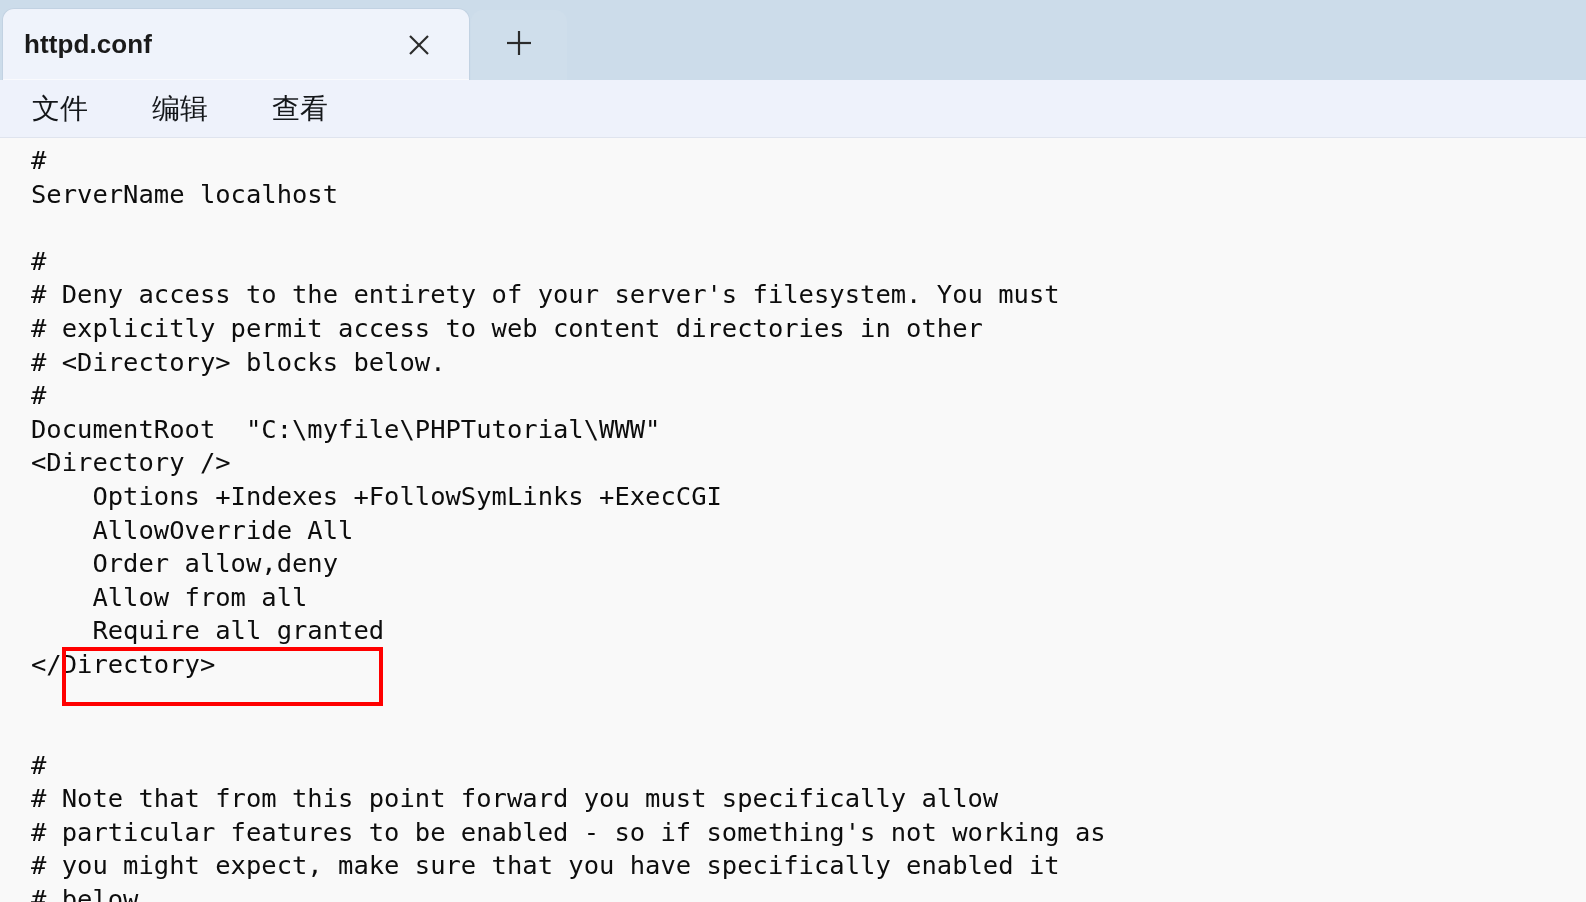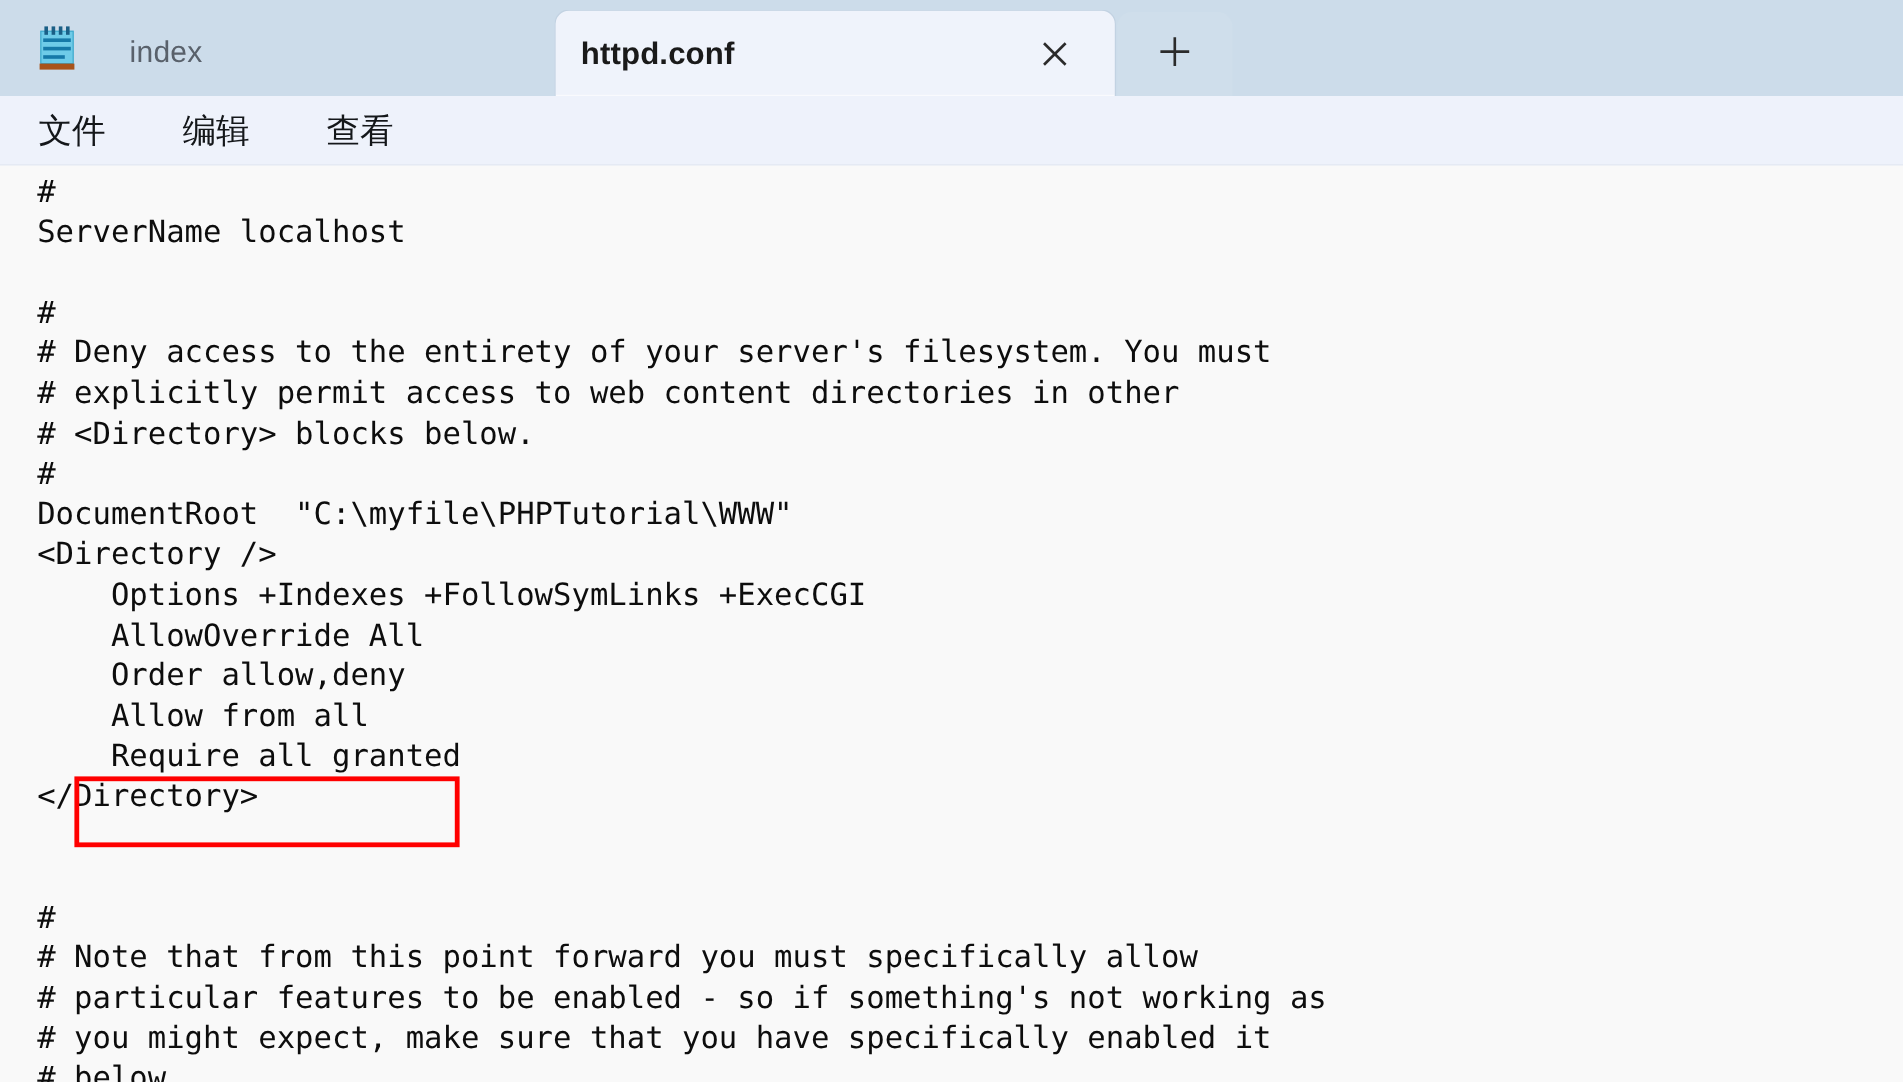--- a/index.html
+++ b/index.html
@@ -153,23 +153,20 @@
       <rect x="5" y="19" width="23" height="3" fill="#1679a8"></rect>
       <rect x="5" y="26" width="18" height="3" fill="#1679a8"></rect>
       <rect x="6" y="2" width="3" height="7" fill="#1a5f86"></rect>
       <rect x="12" y="2" width="3" height="7" fill="#1a5f86"></rect>
       <rect x="18" y="2" width="3" height="7" fill="#1a5f86"></rect>
       <rect x="24" y="2" width="3" height="7" fill="#1a5f86"></rect>
       <rect x="2" y="33" width="29" height="5" fill="#a8531a"></rect>
     </svg>
   </span>
 
-  <div class="tab" id="tab-index">
-    <span>index</span>
-  </div>
 
   <div class="tab" id="tab-httpd">
     <span id="tab-httpd-label">httpd.conf</span>
     <span id="tab-close">
       <svg width="26" height="26" viewBox="0 0 26 26">
         <line x1="4" y1="4" x2="22" y2="22" stroke="#2b2b2b" stroke-width="2.2"></line>
         <line x1="22" y1="4" x2="4" y2="22" stroke="#2b2b2b" stroke-width="2.2"></line>
       </svg>
     </span>
   </div>

